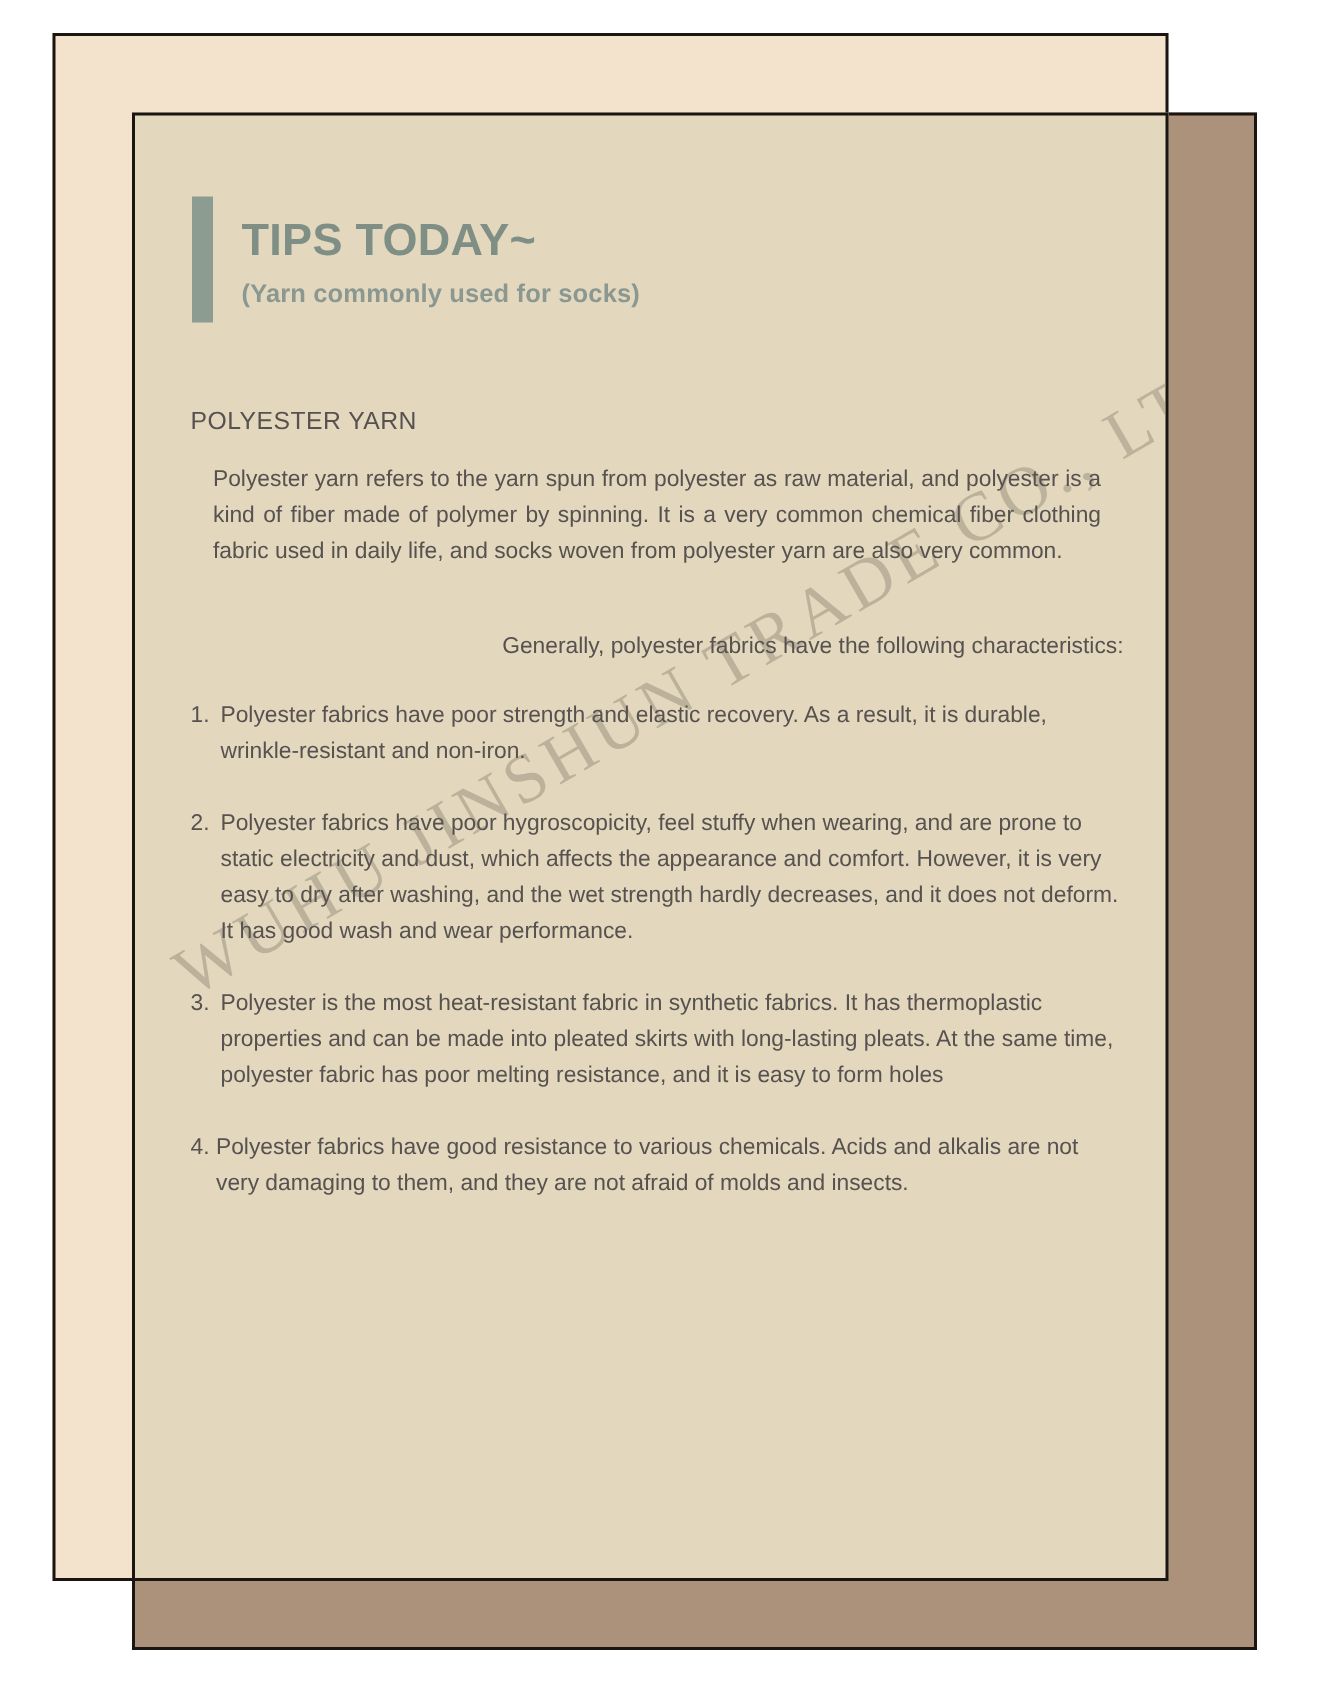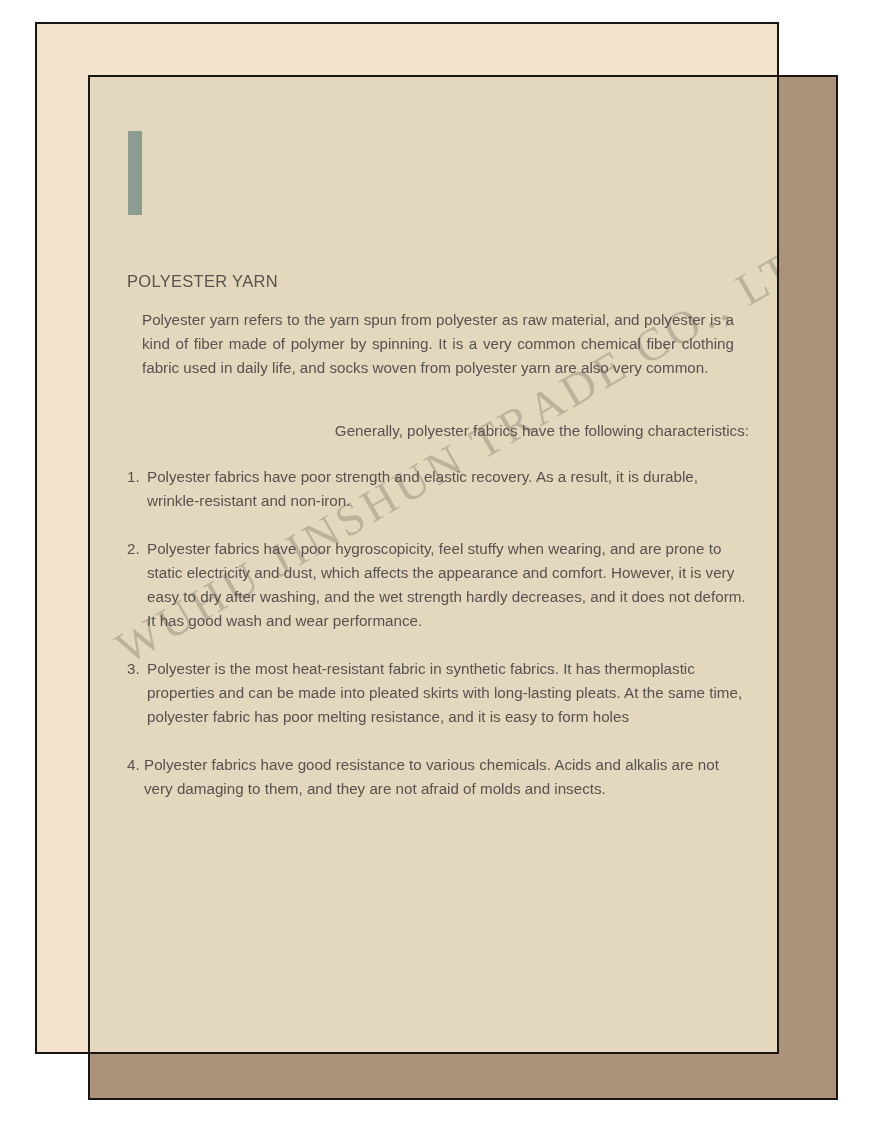--- a/index.html
+++ b/index.html
@@ -201,20 +201,24 @@
   <div class="layer-panel">
 
     <div class="watermark">
       <div class="watermark-text">WUHU JINSHUN TRADE CO., LTD.</div>
     </div>
 
     <div class="content">
 
       <div class="header">
         <div class="accent-bar"></div>
+        <div class="header-texts">
+          <h1 class="title">TIPS TODAY~</h1>
+          <h2 class="subtitle">(Yarn commonly used for socks)</h2>
+        </div>
       </div>
 
       <div class="body-area">
 
         <div class="section-heading">POLYESTER YARN</div>
 
         <p class="para">Polyester yarn refers to the yarn spun from polyester as raw material, and polyester is a kind of fiber made of polymer by spinning. It is a very common chemical fiber clothing fabric used in daily life, and socks woven from polyester yarn are also very common.</p>
 
         <div class="spacer-24"></div>
 

